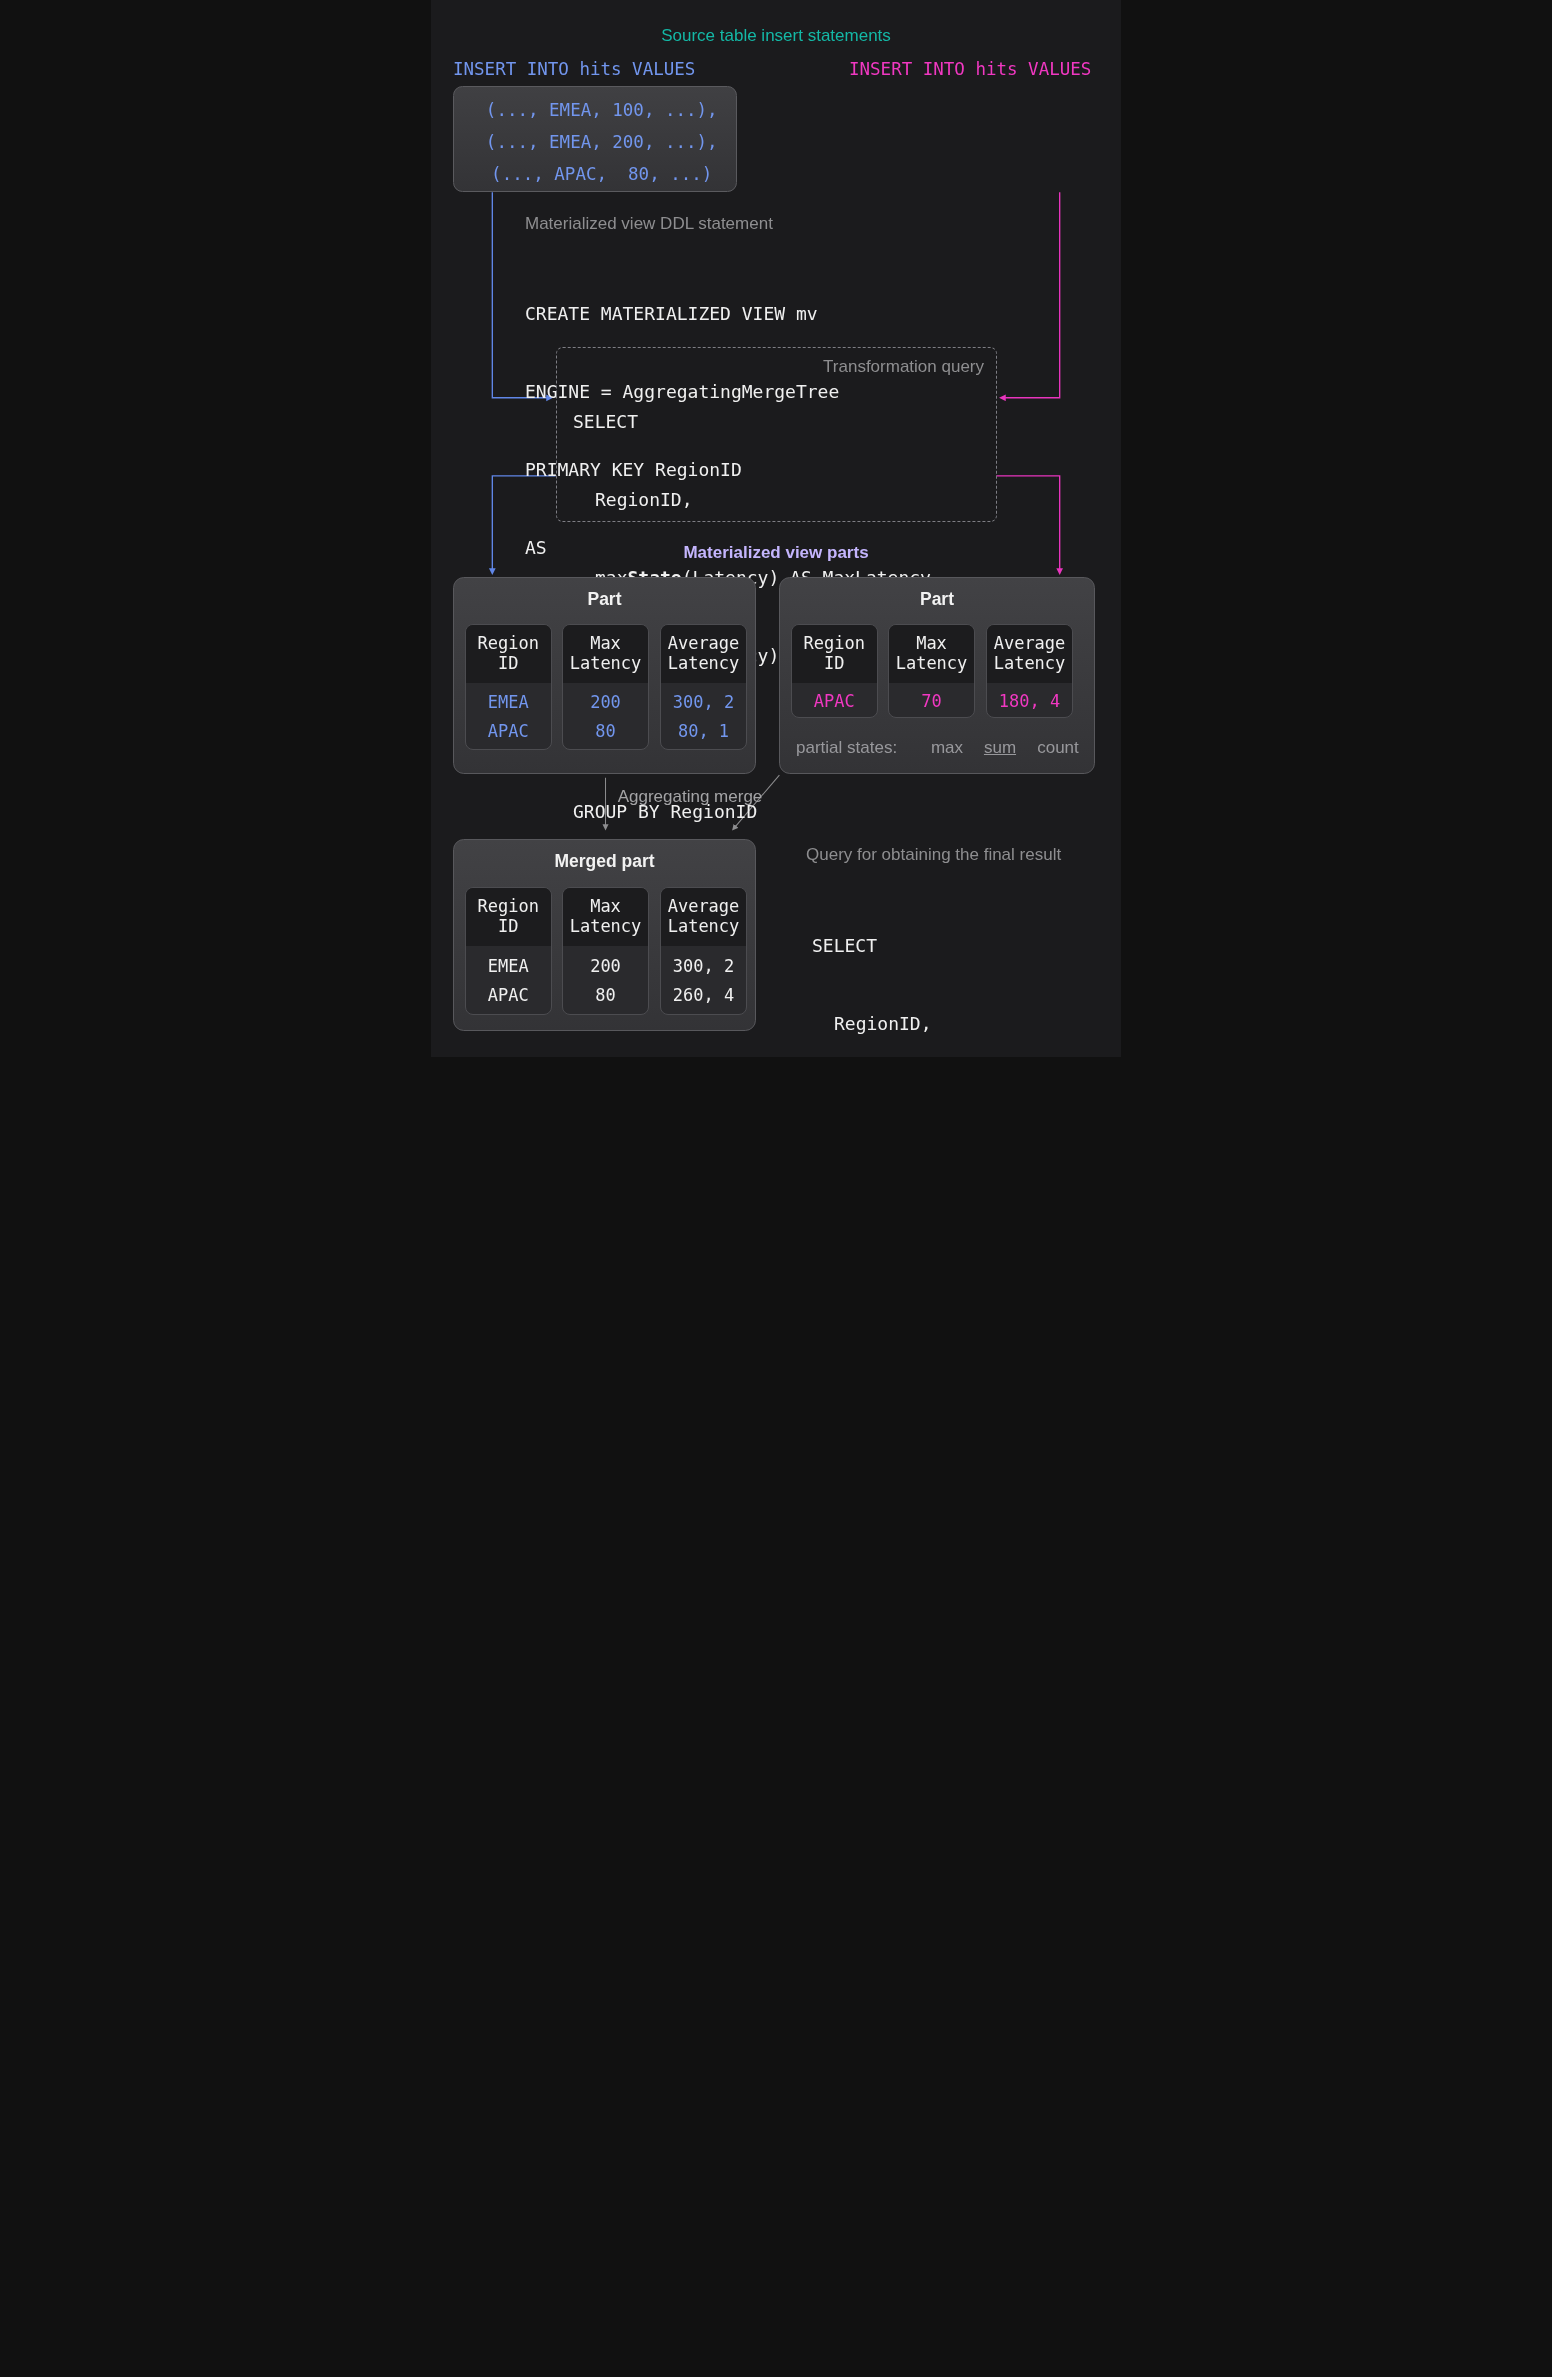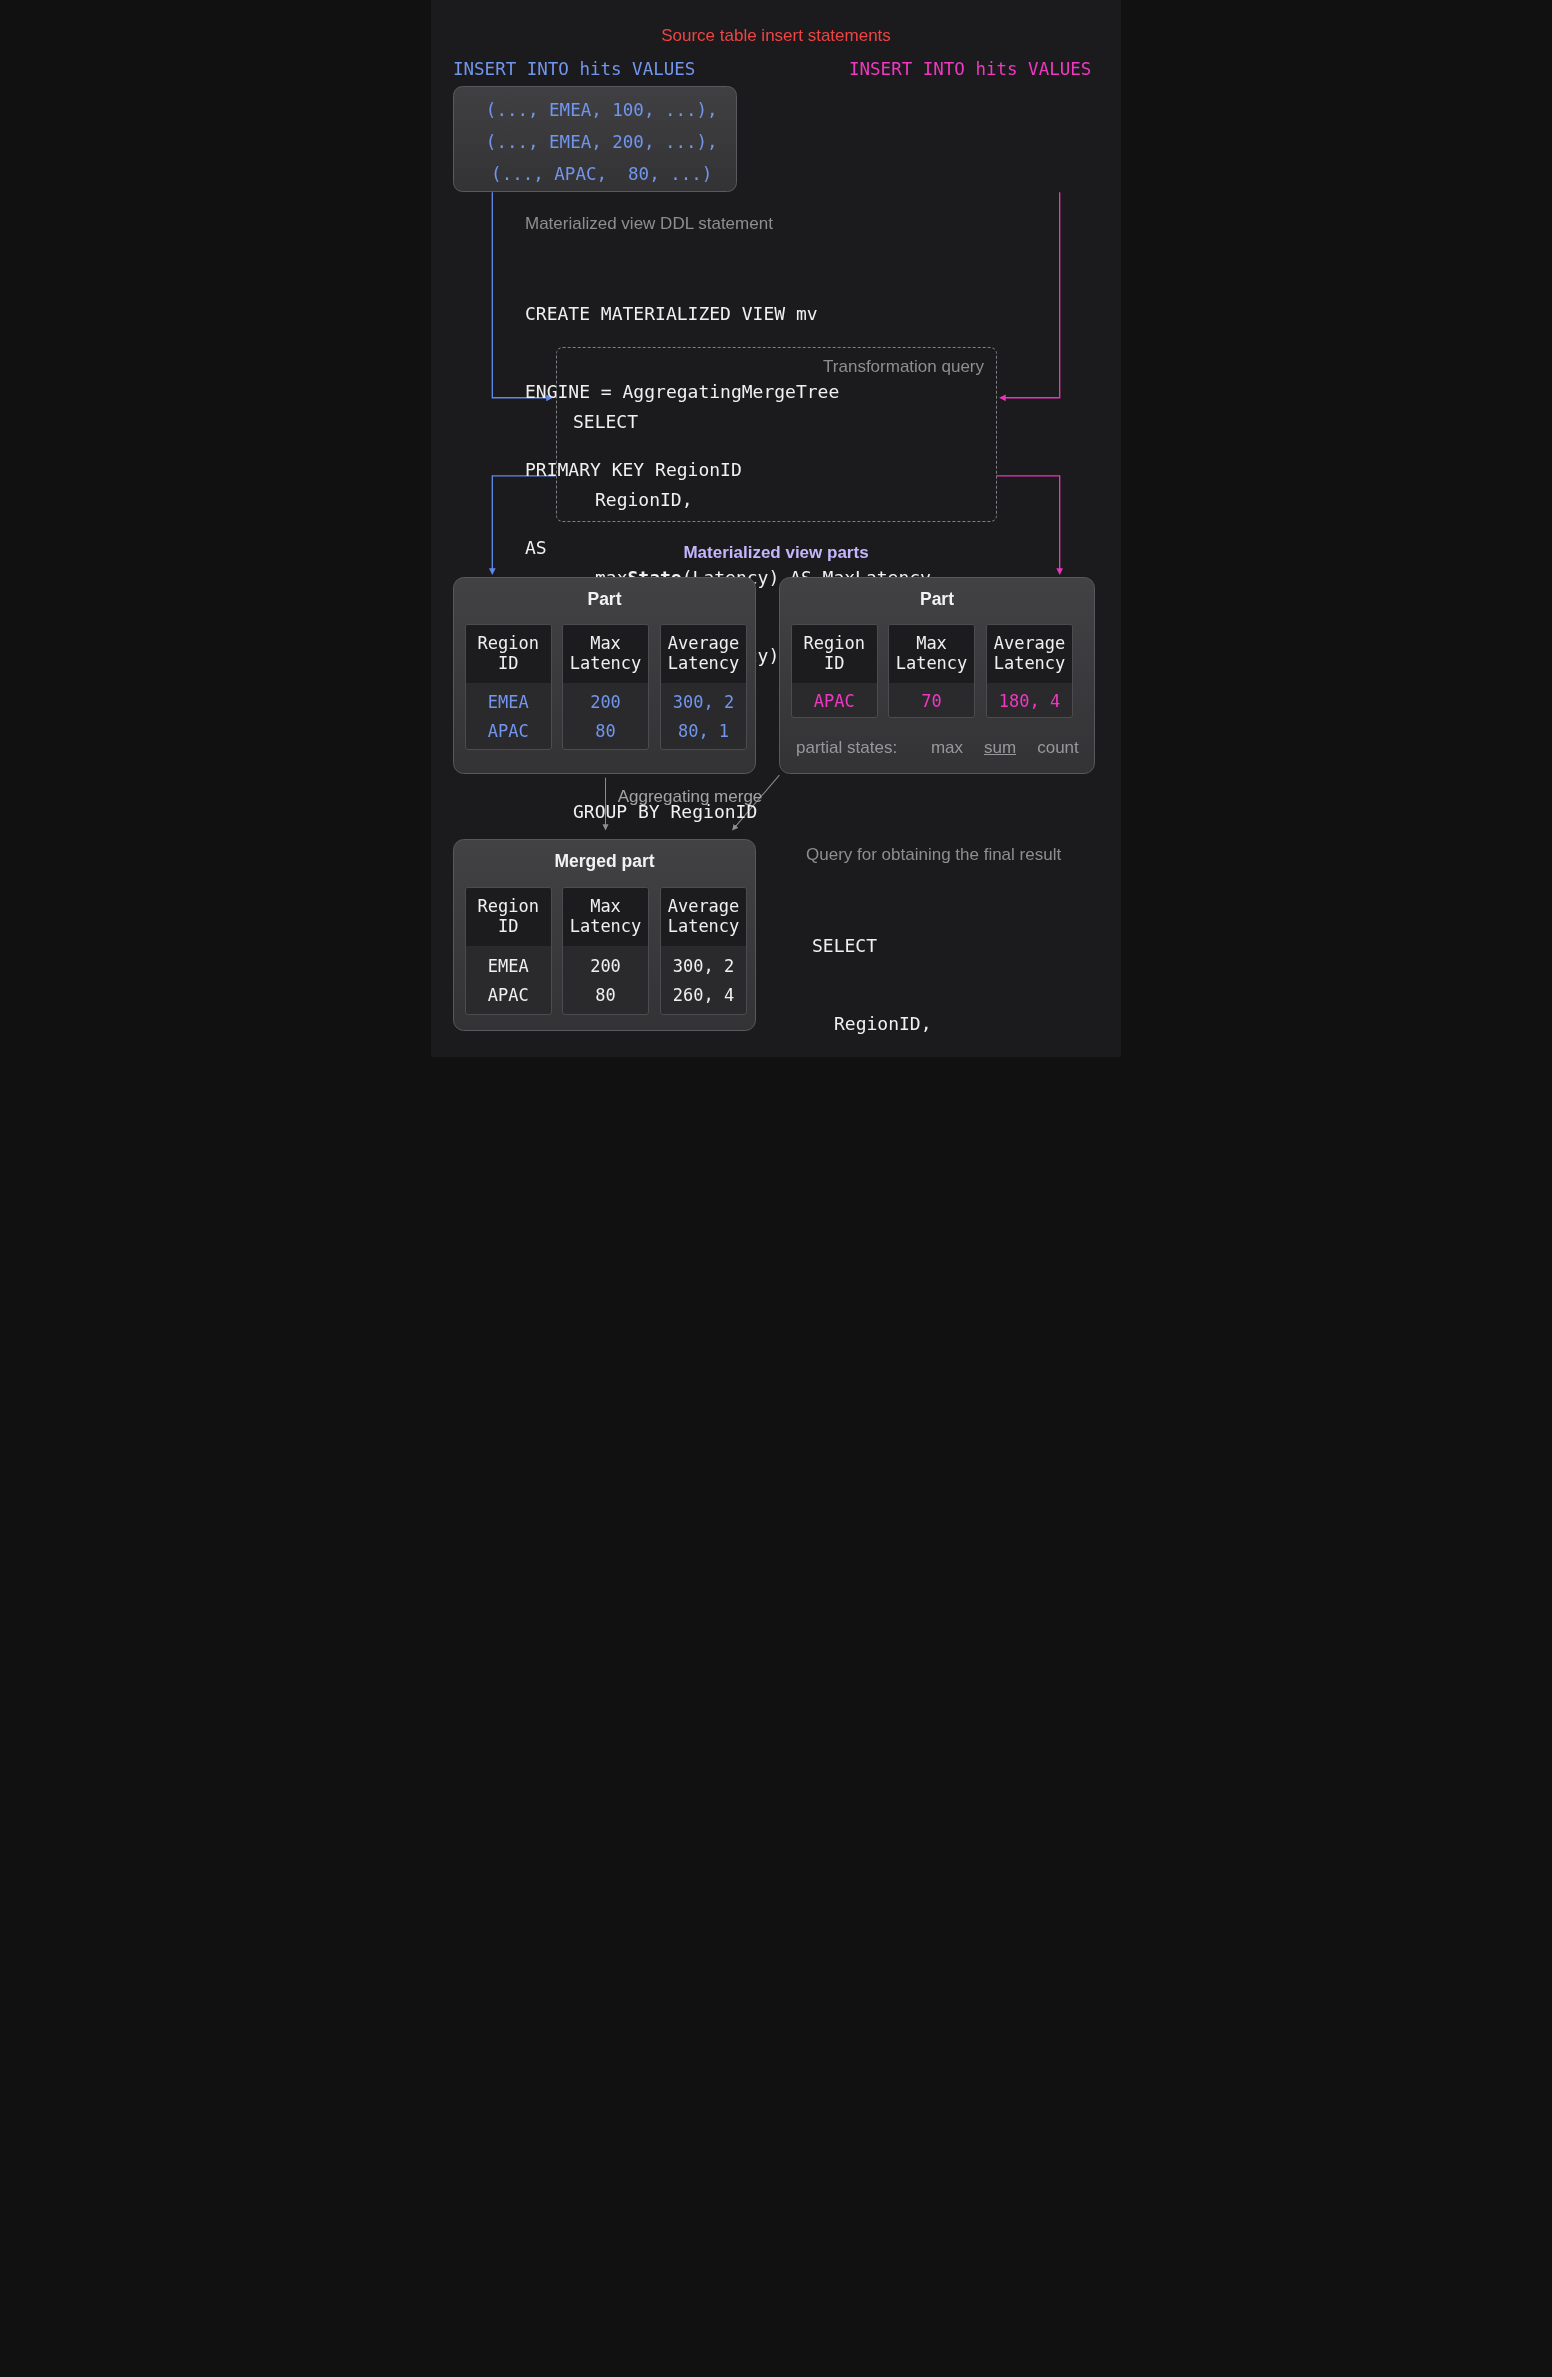--- a/index.html
+++ b/index.html
@@ -37,21 +37,21 @@
   
   .part-box{
     position:absolute;border:0.7px solid #58585C;border-radius:10.8px;
     background:linear-gradient(180deg,#424245,#333336);box-sizing:border-box;
   }
   .part-title{
     position:absolute;left:0;right:0;top:10.8px;text-align:center;
     color:#F2F2F2;font-size:17.5px;font-weight:600;
   }
   .col-card{
-    position:absolute;width:87px;border:0.7px solid #4C4C50;border-radius:3px;
+    position:absolute;width:87px;border:0.7px solid #4C4C50;border-radius:8px;
     overflow:hidden;box-sizing:border-box;background:#2A2A2D;
   }
   .col-head{
     height:58px;background:#1C1C1E;color:#F0F0F0;
     font-size:17px;line-height:20px;text-align:center;padding-top:8px;box-sizing:border-box;
   }
   .col-body{
     display:flex;flex-direction:column;justify-content:space-evenly;
     text-align:center;font-size:17px;
   }
@@ -82,21 +82,21 @@
     <polyline points="933,285 933,590 852,590" fill="none" stroke="#E935BE" stroke-width="2" marker-end="url(#arr-magenta)"></polyline>
     <polyline points="185,706 91,706 91,844" fill="none" stroke="#6187E8" stroke-width="2" marker-end="url(#arr-blue)"></polyline>
     <polyline points="839,706 933,706 933,844" fill="none" stroke="#E935BE" stroke-width="2" marker-end="url(#arr-magenta)"></polyline>
     <polyline points="259,1154 259,1224" fill="none" stroke="#8E8E90" stroke-width="1.5" marker-end="url(#arr-gray)"></polyline>
     <polyline points="517,1150 452,1226" fill="none" stroke="#8E8E90" stroke-width="1.5" marker-end="url(#arr-gray)"></polyline>
     <polyline points="764,1098 764,1079" fill="none" stroke="#8E8E90" stroke-width="1.5" marker-end="url(#arr-gray-sm)"></polyline>
     <polyline points="843,1100 854,1079" fill="none" stroke="#8E8E90" stroke-width="1.5" marker-end="url(#arr-gray-sm)"></polyline>
     <polyline points="929,1098 929,1079" fill="none" stroke="#8E8E90" stroke-width="1.5" marker-end="url(#arr-gray-sm)"></polyline>
   </svg>
 
-  <div class="abs gray-label" style="left:0;right:0;top:26px;text-align:center;color:#ef4444;">Source table insert statements</div>
+  <div class="abs gray-label" style="left:0;right:0;top:26px;text-align:center;color:#14b8a6;">Source table insert statements</div>
 
   <div class="abs mono blue" style="left:22px;top:59px;font-size:17.5px;">INSERT INTO hits VALUES</div>
   <div class="abs mono magenta" style="left:418px;top:59px;font-size:17.5px;">INSERT INTO hits VALUES</div>
 
   <div class="code-box mono" style="left:22px;top:86px;width:284px;height:106px;">
     <div class="row blue">(..., EMEA, 100, ...),</div>
     <div class="row blue">(..., EMEA, 200, ...),</div>
     <div class="row blue">(..., APAC,  80, ...)</div>
   </div>
 

